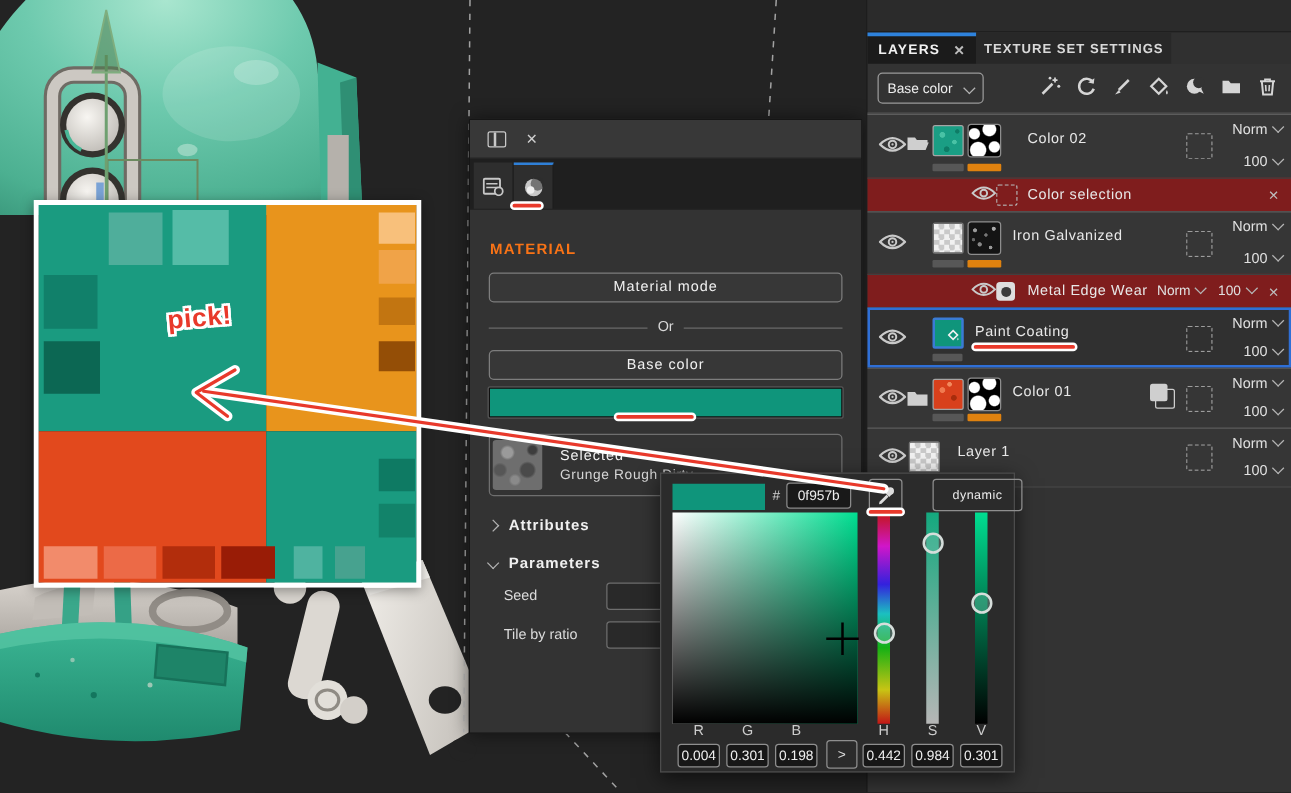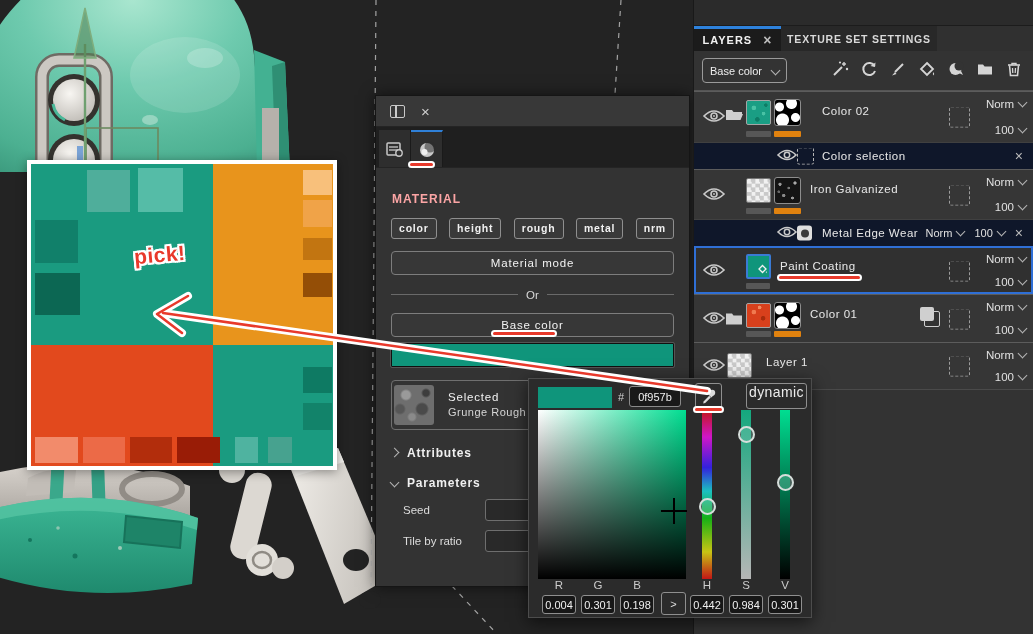--- a/index.html
+++ b/index.html
@@ -17,21 +17,21 @@
                 padding:0 10px 0 14px}
   .props-title{font-weight:bold;font-size:11px;letter-spacing:1px;color:#efefef;flex:1}
   .pane-icon{width:13px;height:11px;border:1.5px solid #c9c9c9;border-radius:2px;display:inline-block;position:relative;margin-right:16px}
   .pane-icon::after{content:"";position:absolute;left:4px;top:0;bottom:0;width:1.5px;background:#c9c9c9}
   .x-icon{color:#cfcfcf;font-size:15px;line-height:1;cursor:default}
   .props-tabs{height:40px;background:#1f1f1f;display:flex;padding-left:3px;border-bottom:1px solid #242424}
   .ptab{width:31px;height:37px;margin-top:3px;background:#2e2e2e;border-right:1px solid #1a1a1a;
         display:flex;align-items:center;justify-content:center}
   .ptab.selected{border-top:2px solid #2f80d8;height:35px}
   .props-body{padding:0 15px}
-  .sec-label{font-weight:bold;font-size:12px;letter-spacing:1px;color:#fca5a5;margin:24px 1px 0}
+  .sec-label{font-weight:bold;font-size:12px;letter-spacing:1px;color:#f97316;margin:24px 1px 0}
   .chan-row{display:flex;justify-content:space-between;margin-top:12px}
   .chan-btn{border:1px solid #8f8f8f;border-radius:3px;background:rgba(255,255,255,.03);color:#f0f0f0;
             font-weight:bold;font-size:10.5px;letter-spacing:.8px;padding:4px 7px;line-height:1}
   .big-btn{border:1px solid #7d7d7d;border-radius:4px;background:rgba(255,255,255,.02);text-align:center;
            padding:5px 4px;margin-top:12px}
   .bb-title{font-weight:normal;font-size:11.5px;letter-spacing:.8px;color:#f2f2f2}
   .bb-sub{font-size:11px;color:#d6d6d6;margin-top:3px;letter-spacing:.5px}
   .or-row{display:flex;align-items:center;gap:8px;margin:14px 0 2px;color:#d8d8d8;font-size:11.5px}
   .or-line{flex:1;height:1px;background:#6a6a6a}
   .swatch-bar{height:22px;margin-top:6px;border:1px solid #101010;outline:1px solid #555;border-radius:1px}
@@ -58,21 +58,21 @@
   .tab-tss{width:156px;background:#282828;display:flex;align-items:center;justify-content:center;
            font-weight:bold;font-size:10.5px;letter-spacing:.8px;color:#d9d9d9}
   .layers-toolbar{height:39px;position:relative;border-bottom:1px solid #555}
   .chan-dd{position:absolute;left:8px;top:7px;width:85px;height:25px;border:1px solid #9a9a9a;border-radius:4px;
            display:flex;align-items:center;padding:0 7px;box-sizing:border-box;color:#eee;font-size:11px}
   .chan-dd span{flex:1}
   .tool-icons{position:absolute;right:10px;top:9px;display:flex;gap:11px;align-items:center}
   .tool-icons svg{display:block}
   .lrow{position:relative;background:#363636;border-top:1px solid #5c5c5c}
   .lrow.main{height:50px}
-  .lrow.sub{height:26px;background:#0f172a;border-top:1px solid #404040}
+  .lrow.sub{height:26px;background:#7f1d1d;border-top:1px solid #404040}
   .lrow.selected{background:#303030;outline:2px solid #2f6fd6;outline-offset:-2px;z-index:2}
   .eye{position:absolute;left:9px;top:50%;transform:translateY(-50%)}
   .lrow.sub .eye{left:83px}
   .thumb{position:absolute;width:25px;height:25px;border:1px solid #a5a5a5;border-radius:2px;box-sizing:border-box;top:8px}
   .thumb.teal-tex{background-color:#1a9e84;background-image:
      radial-gradient(circle at 30% 30%,#49c2a5 0 2px,transparent 2.6px),
      radial-gradient(circle at 72% 55%,#49c2a5 0 1.6px,transparent 2.1px),
      radial-gradient(circle at 45% 80%,#0e7c66 0 2px,transparent 2.6px),
      radial-gradient(circle at 82% 18%,#0e7c66 0 1.5px,transparent 2px)}
   .thumb.red-tex{background-color:#d8401c;background-image:
@@ -111,22 +111,22 @@
   .bucket-badge{position:absolute;right:1px;bottom:0}
   
   #picker{left:528px;top:378px;width:284px;height:240px;background:#2b2b2b;border:1px solid #4c4c4c;
           box-shadow:0 4px 16px rgba(0,0,0,.6);z-index:40;box-sizing:border-box}
   .pk-swatch{position:absolute;left:9px;top:8px;width:74px;height:21px}
   .pk-hash{position:absolute;left:89px;top:12px;color:#cfcfcf}
   .pk-hex{position:absolute;left:100px;top:7px;width:52px;height:21px;background:#191919;border:1px solid #8a8a8a;
           border-radius:3px;color:#eee;text-align:center;font-size:11px;padding:0;outline:none;box-sizing:border-box}
   .pk-dropper{position:absolute;left:166px;top:4px;width:27px;height:26px;border:1px solid #8f8f8f;border-radius:3px;
               display:flex;align-items:center;justify-content:center;box-sizing:border-box}
-  .pk-dynamic{position:absolute;left:217px;top:4px;width:61px;height:26px;border:1px solid #8f8f8f;border-radius:3px;
-              display:flex;align-items:flex-start;justify-content:center;color:#ececec;font-size:14px;letter-spacing:.4px;box-sizing:border-box}
+  .pk-dynamic{position:absolute;left:217px;top:4px;width:72px;height:26px;border:1px solid #8f8f8f;border-radius:3px;
+              display:flex;align-items:center;justify-content:center;color:#ececec;font-size:10px;letter-spacing:.4px;box-sizing:border-box}
   .pk-sv{position:absolute;left:9px;top:31px;width:148px;height:169px;
          background:linear-gradient(to bottom,rgba(0,0,0,0),#000),linear-gradient(to right,#fff,#00de91)}
   .pk-cross-h{position:absolute;width:26px;height:2px;background:#000;left:123px;top:100px}
   .pk-cross-v{position:absolute;width:2px;height:26px;background:#000;left:135px;top:88px}
   .pk-slider{position:absolute;top:31px;width:10px;height:169px}
   .pk-slider.h{left:173px;background:linear-gradient(to bottom,#c21616 0%,#d016c9 16%,#3321dd 34%,#1bc0c0 48%,#15b015 64%,#c8c414 84%,#c21616 100%)}
   .pk-slider.s{left:212px;background:linear-gradient(to bottom,#14a87e,#b6b6b6)}
   .pk-slider.v{left:251px;background:linear-gradient(to bottom,#00de91,#000)}
   .pk-handle{position:absolute;width:13px;height:13px;border-radius:50%;border:2px solid #d6dedb;background:rgba(130,200,180,.35)}
   .pk-lab{position:absolute;top:200px;width:34px;text-align:center;color:#cccccc;font-size:11.5px}
@@ -269,27 +269,20 @@
     <div class="ptab selected">
       <svg width="18" height="18">
         <circle cx="9" cy="9" r="7" fill="#c9c9c9"></circle>
         <circle cx="12" cy="6" r="5.5" fill="#2e2e2e" opacity="0.55"></circle>
         <circle cx="6.5" cy="11" r="3" fill="#efefef"></circle>
       </svg>
     </div>
   </div>
   <div class="props-body">
     <div class="sec-label">MATERIAL</div>
-    <div class="chan-row">
-      <button class="chan-btn">color</button>
-      <button class="chan-btn">height</button>
-      <button class="chan-btn">rough</button>
-      <button class="chan-btn">metal</button>
-      <button class="chan-btn">nrm</button>
-    </div>
     <div class="big-btn">
       <div class="bb-title">Material mode</div>
     </div>
     <div class="or-row">
       <span class="or-line"></span>
         <span>Or</span>
         <span class="or-line"></span>
     </div>
     <div class="big-btn">
       <div class="bb-title">Base color</div>

